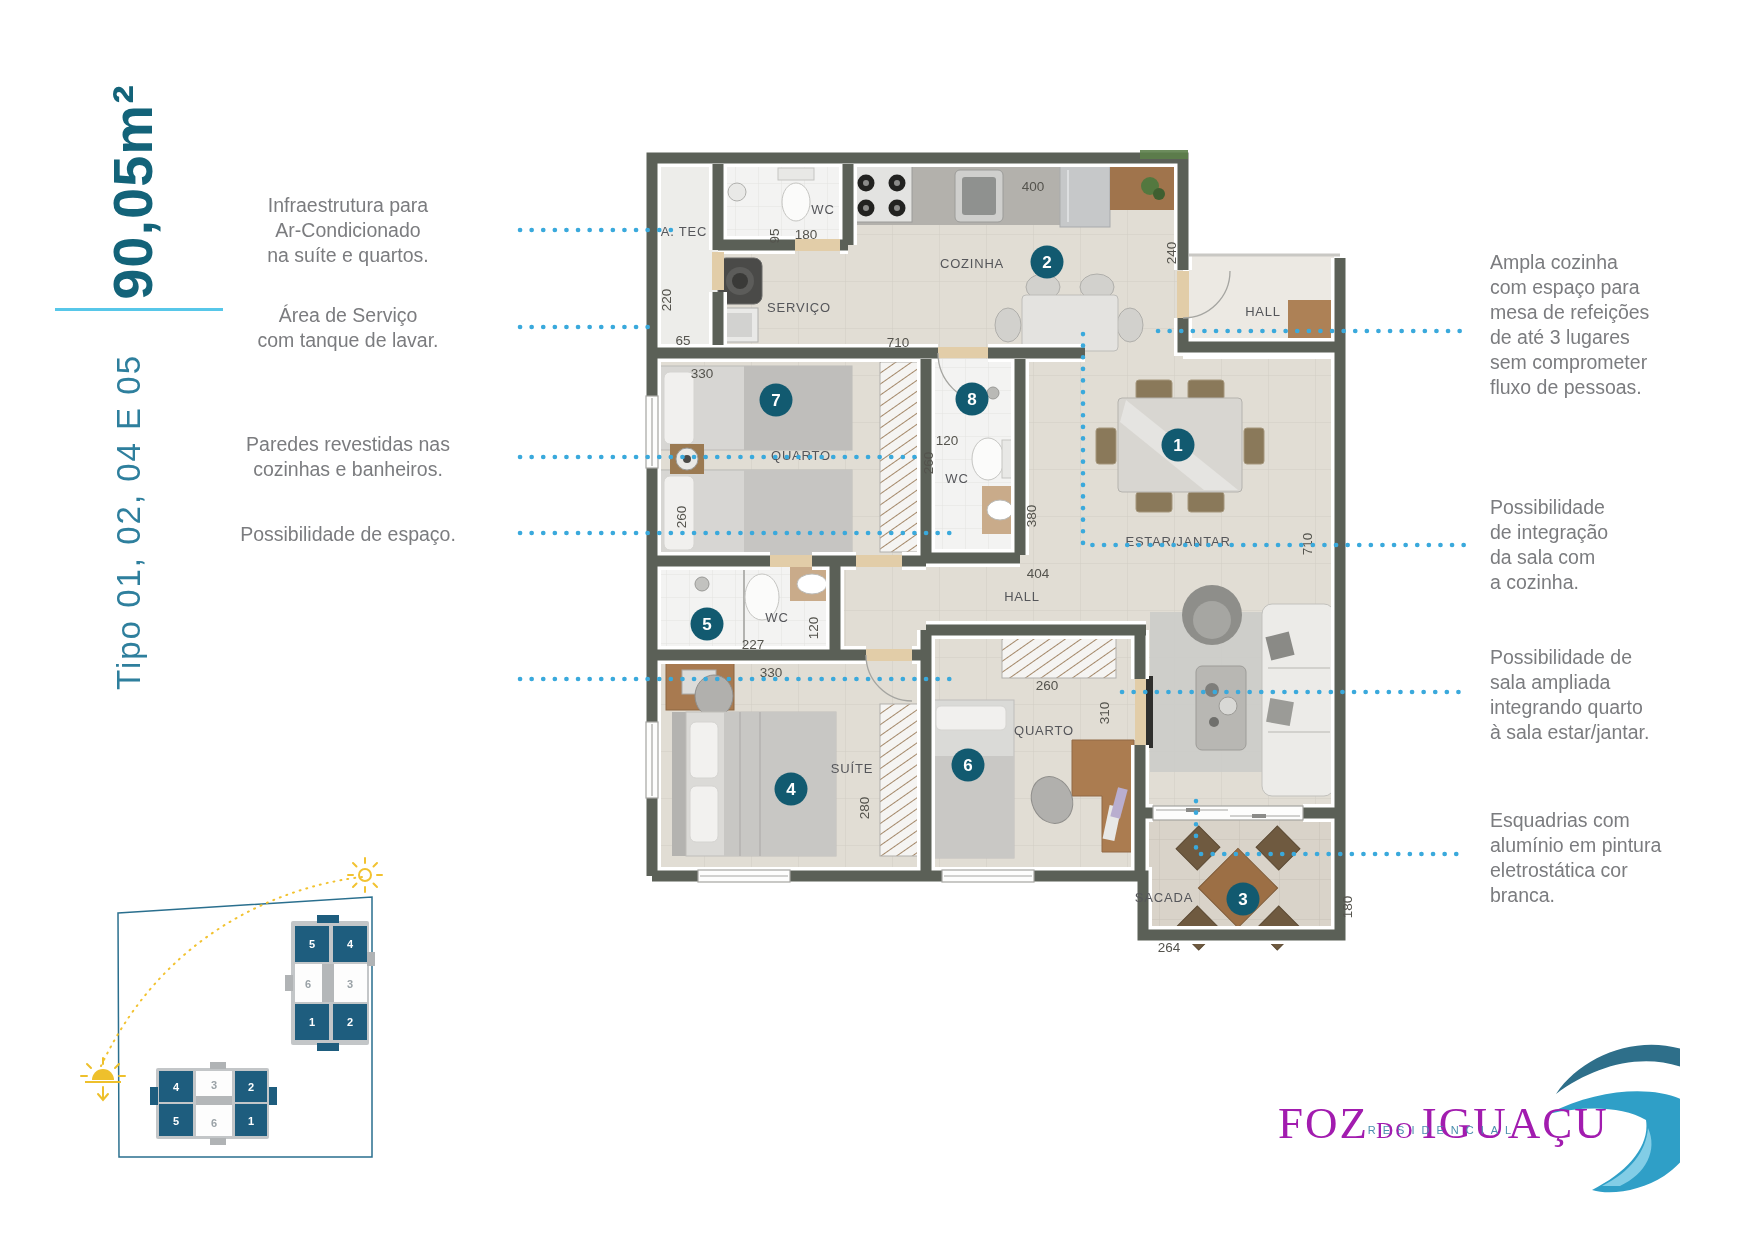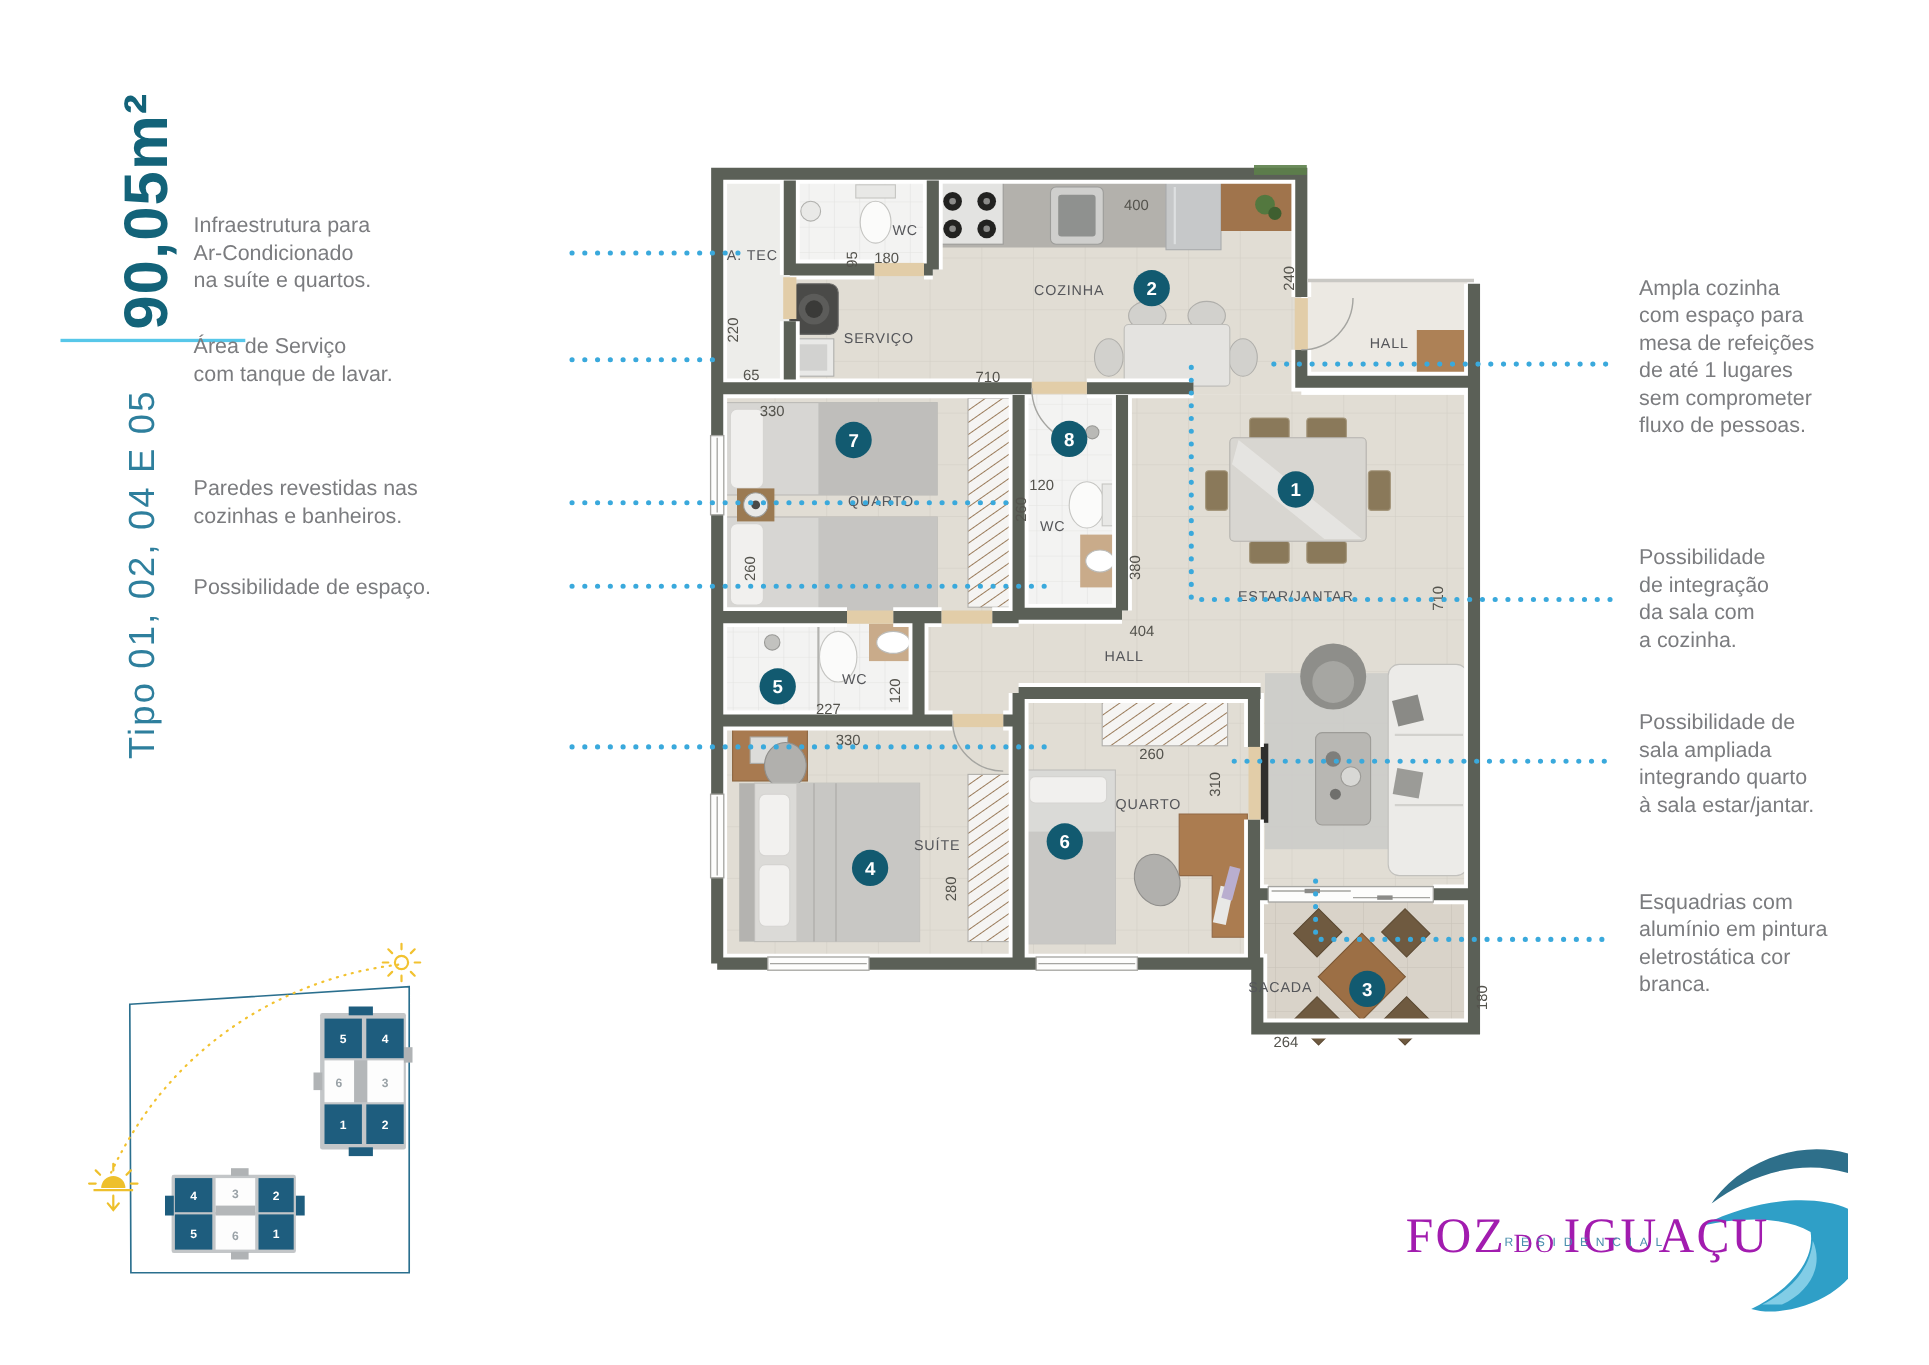--- a/index.html
+++ b/index.html
@@ -9,21 +9,21 @@
 
   
   .headline{position:absolute;left:132px;top:192px;transform:translate(-50%,-50%) rotate(-90deg);
             font-size:56px;font-weight:700;color:#136379;letter-spacing:1px;white-space:nowrap;}
   .divider{position:absolute;left:55px;top:308px;width:168px;height:3px;background:#57c7e9;}
   .tipo{position:absolute;left:129px;top:522px;transform:translate(-50%,-50%) rotate(-90deg);
         font-size:33px;font-weight:400;color:#2e7f9d;letter-spacing:2px;white-space:nowrap;}
 
   
   .ann{position:absolute;font-size:19.5px;line-height:25px;color:#7b7c7f;white-space:pre-line;}
-  .ann.l{left:176px;width:320px;text-align:left;}
+  .ann.l{left:188px;width:320px;text-align:center;}
   .ann.r{left:1490px;width:260px;text-align:left;}
 
   
   .dim{font-size:13.5px;fill:#54534d;text-anchor:middle;font-family:"Liberation Sans",sans-serif;}
   .room{font-size:13px;fill:#55565a;letter-spacing:0.8px;text-anchor:middle;font-family:"Liberation Sans",sans-serif;}
   .badge-num{font-size:17px;font-weight:700;fill:#ffffff;text-anchor:middle;font-family:"Liberation Sans",sans-serif;}
   .unit-num{font-size:11px;font-weight:700;text-anchor:middle;font-family:"Liberation Sans",sans-serif;}
   .unit-num.on{fill:#ffffff;}
   .unit-num.off{fill:#9aa2a7;}
   .lead{fill:none;stroke:#3aa9dc;stroke-width:4.6;stroke-linecap:round;stroke-dasharray:0.1 11.5;}
@@ -412,21 +412,21 @@
 na suíte e quartos.</div>
   <div class="ann l" style="top:432px">Paredes revestidas nas
 cozinhas e banheiros.</div>
   <div class="ann l" style="top:303px">Área de Serviço
 com tanque de lavar.</div>
   <div class="ann l" style="top:522px">Possibilidade de espaço.</div>
 
   <div class="ann r" style="top:250px">Ampla cozinha
 com espaço para
 mesa de refeições
-de até 1 lugares
+de até 3 lugares
 sem comprometer
 fluxo de pessoas.</div>
   <div class="ann r" style="top:495px">Possibilidade
 de integração
 da sala com
 a cozinha.</div>
   <div class="ann r" style="top:645px">Possibilidade de
 sala ampliada
 integrando quarto
 à sala estar/jantar.</div>

